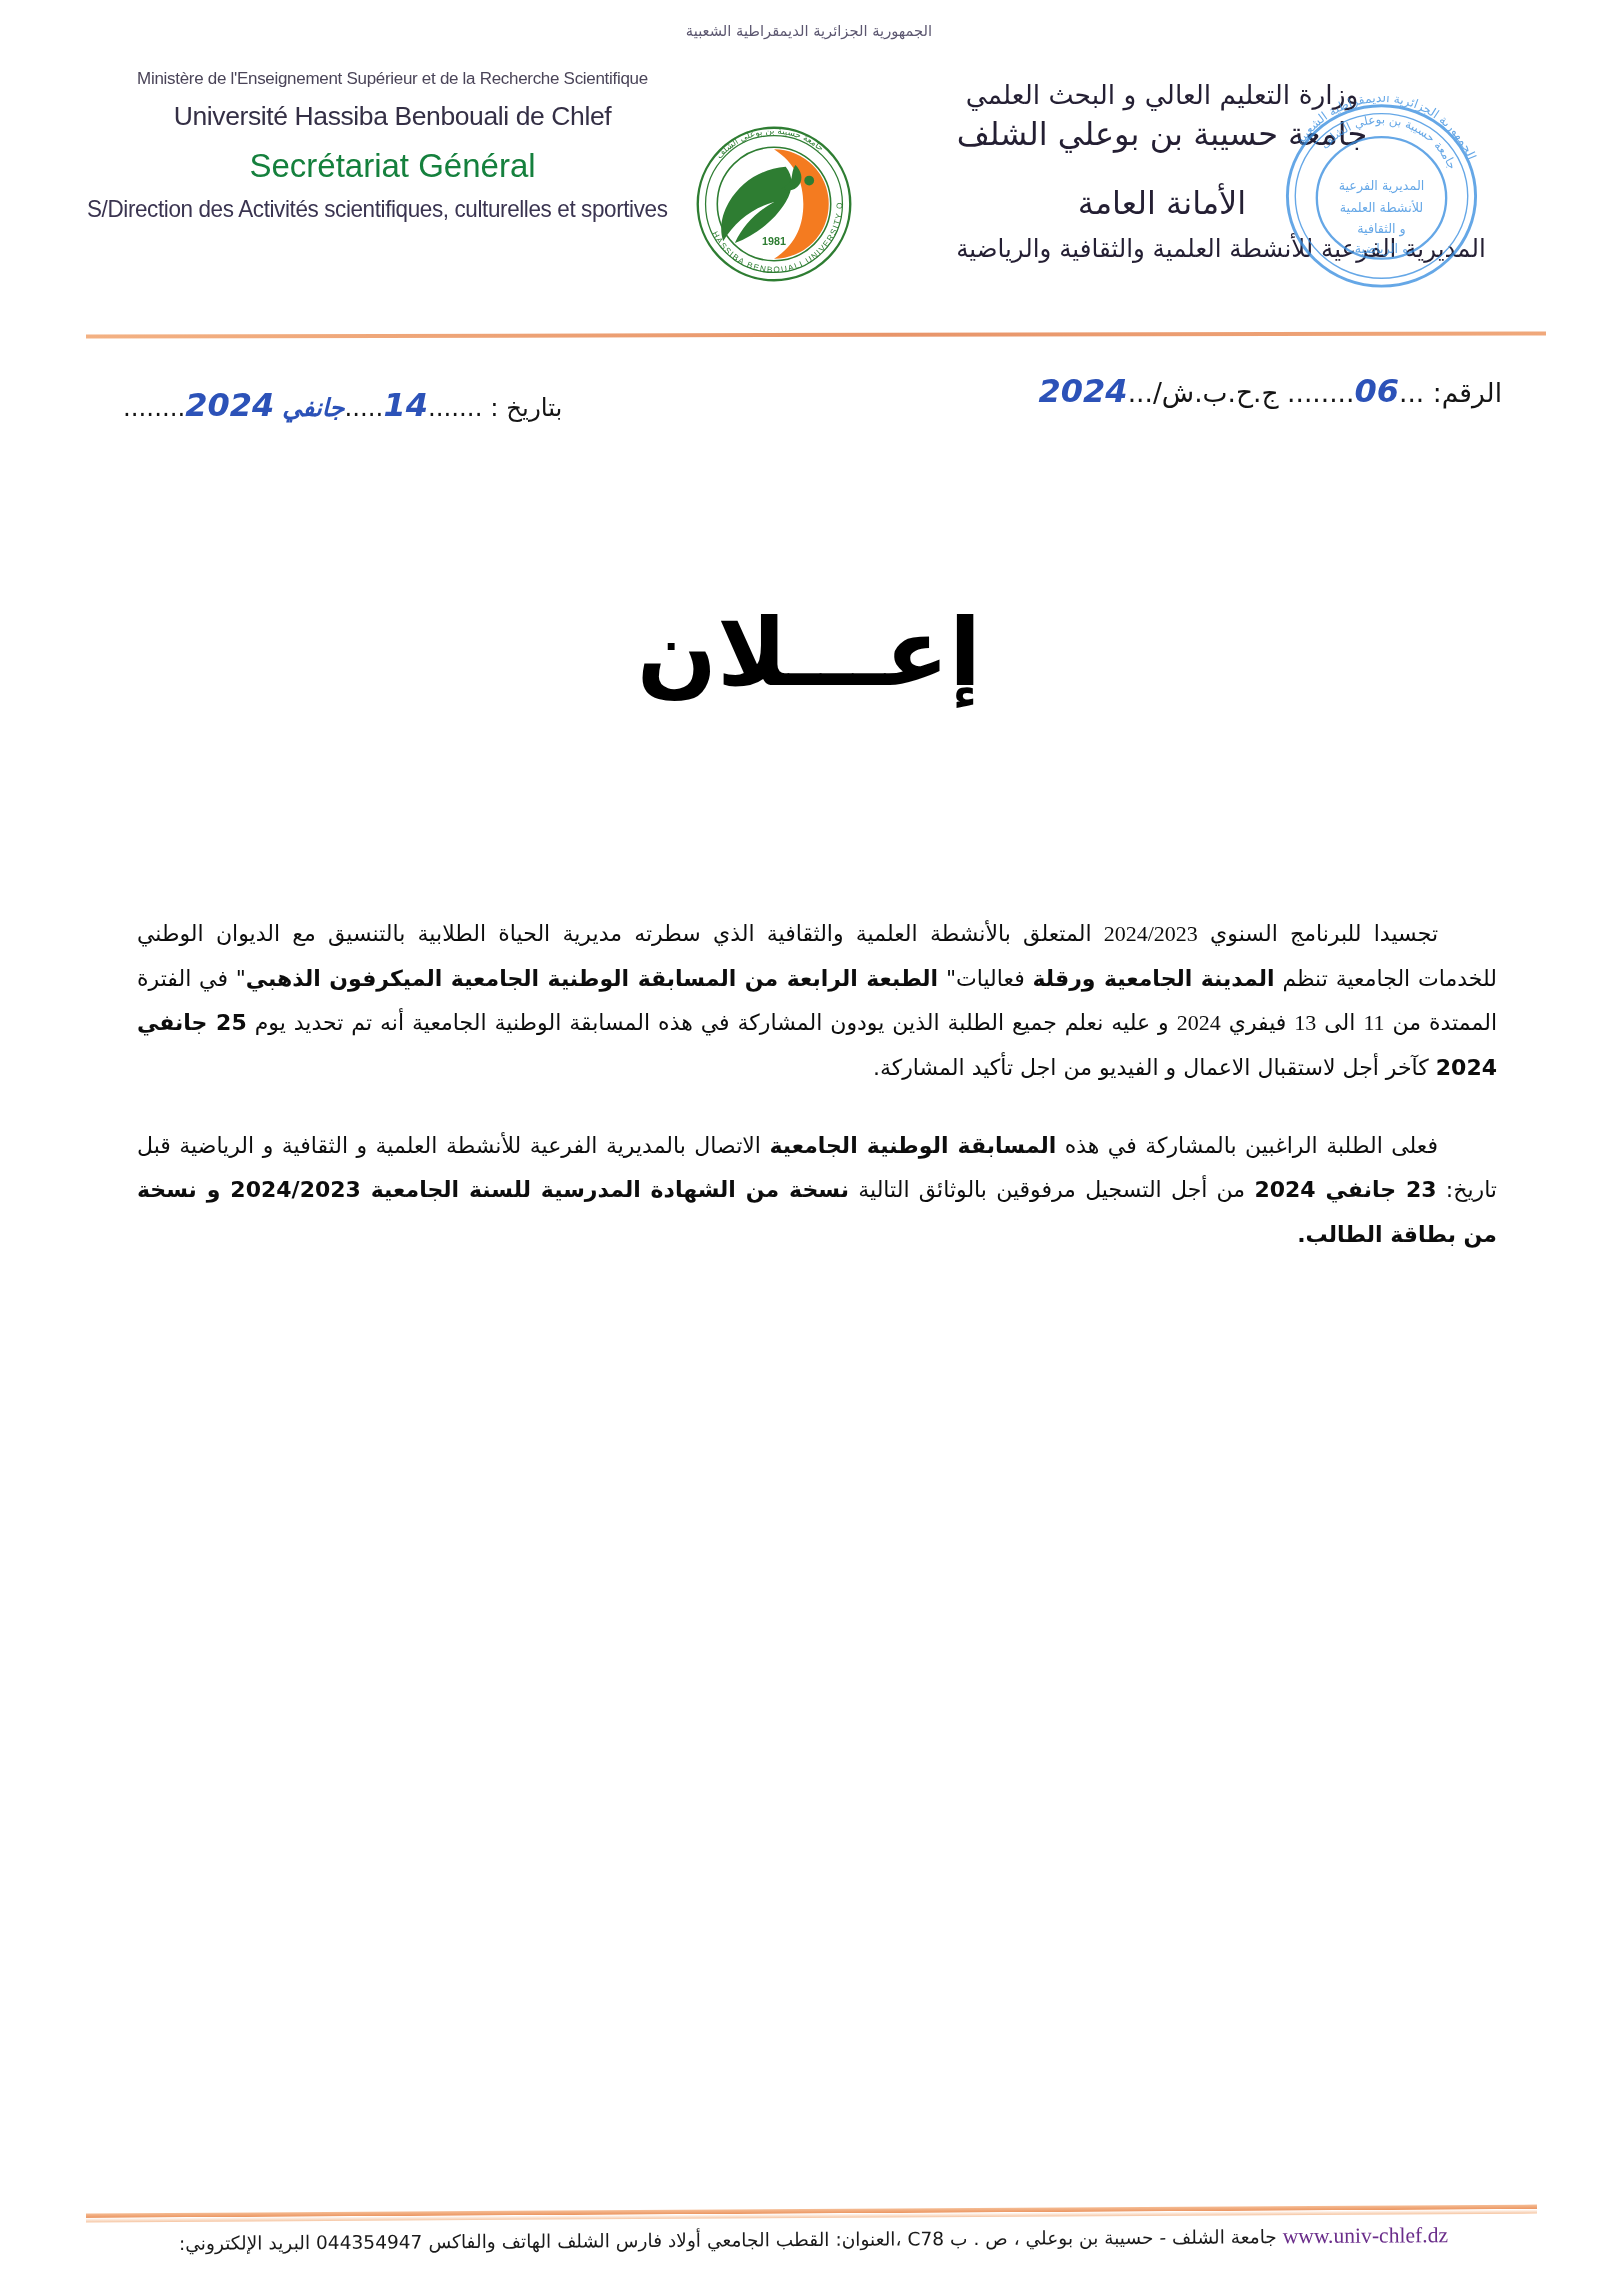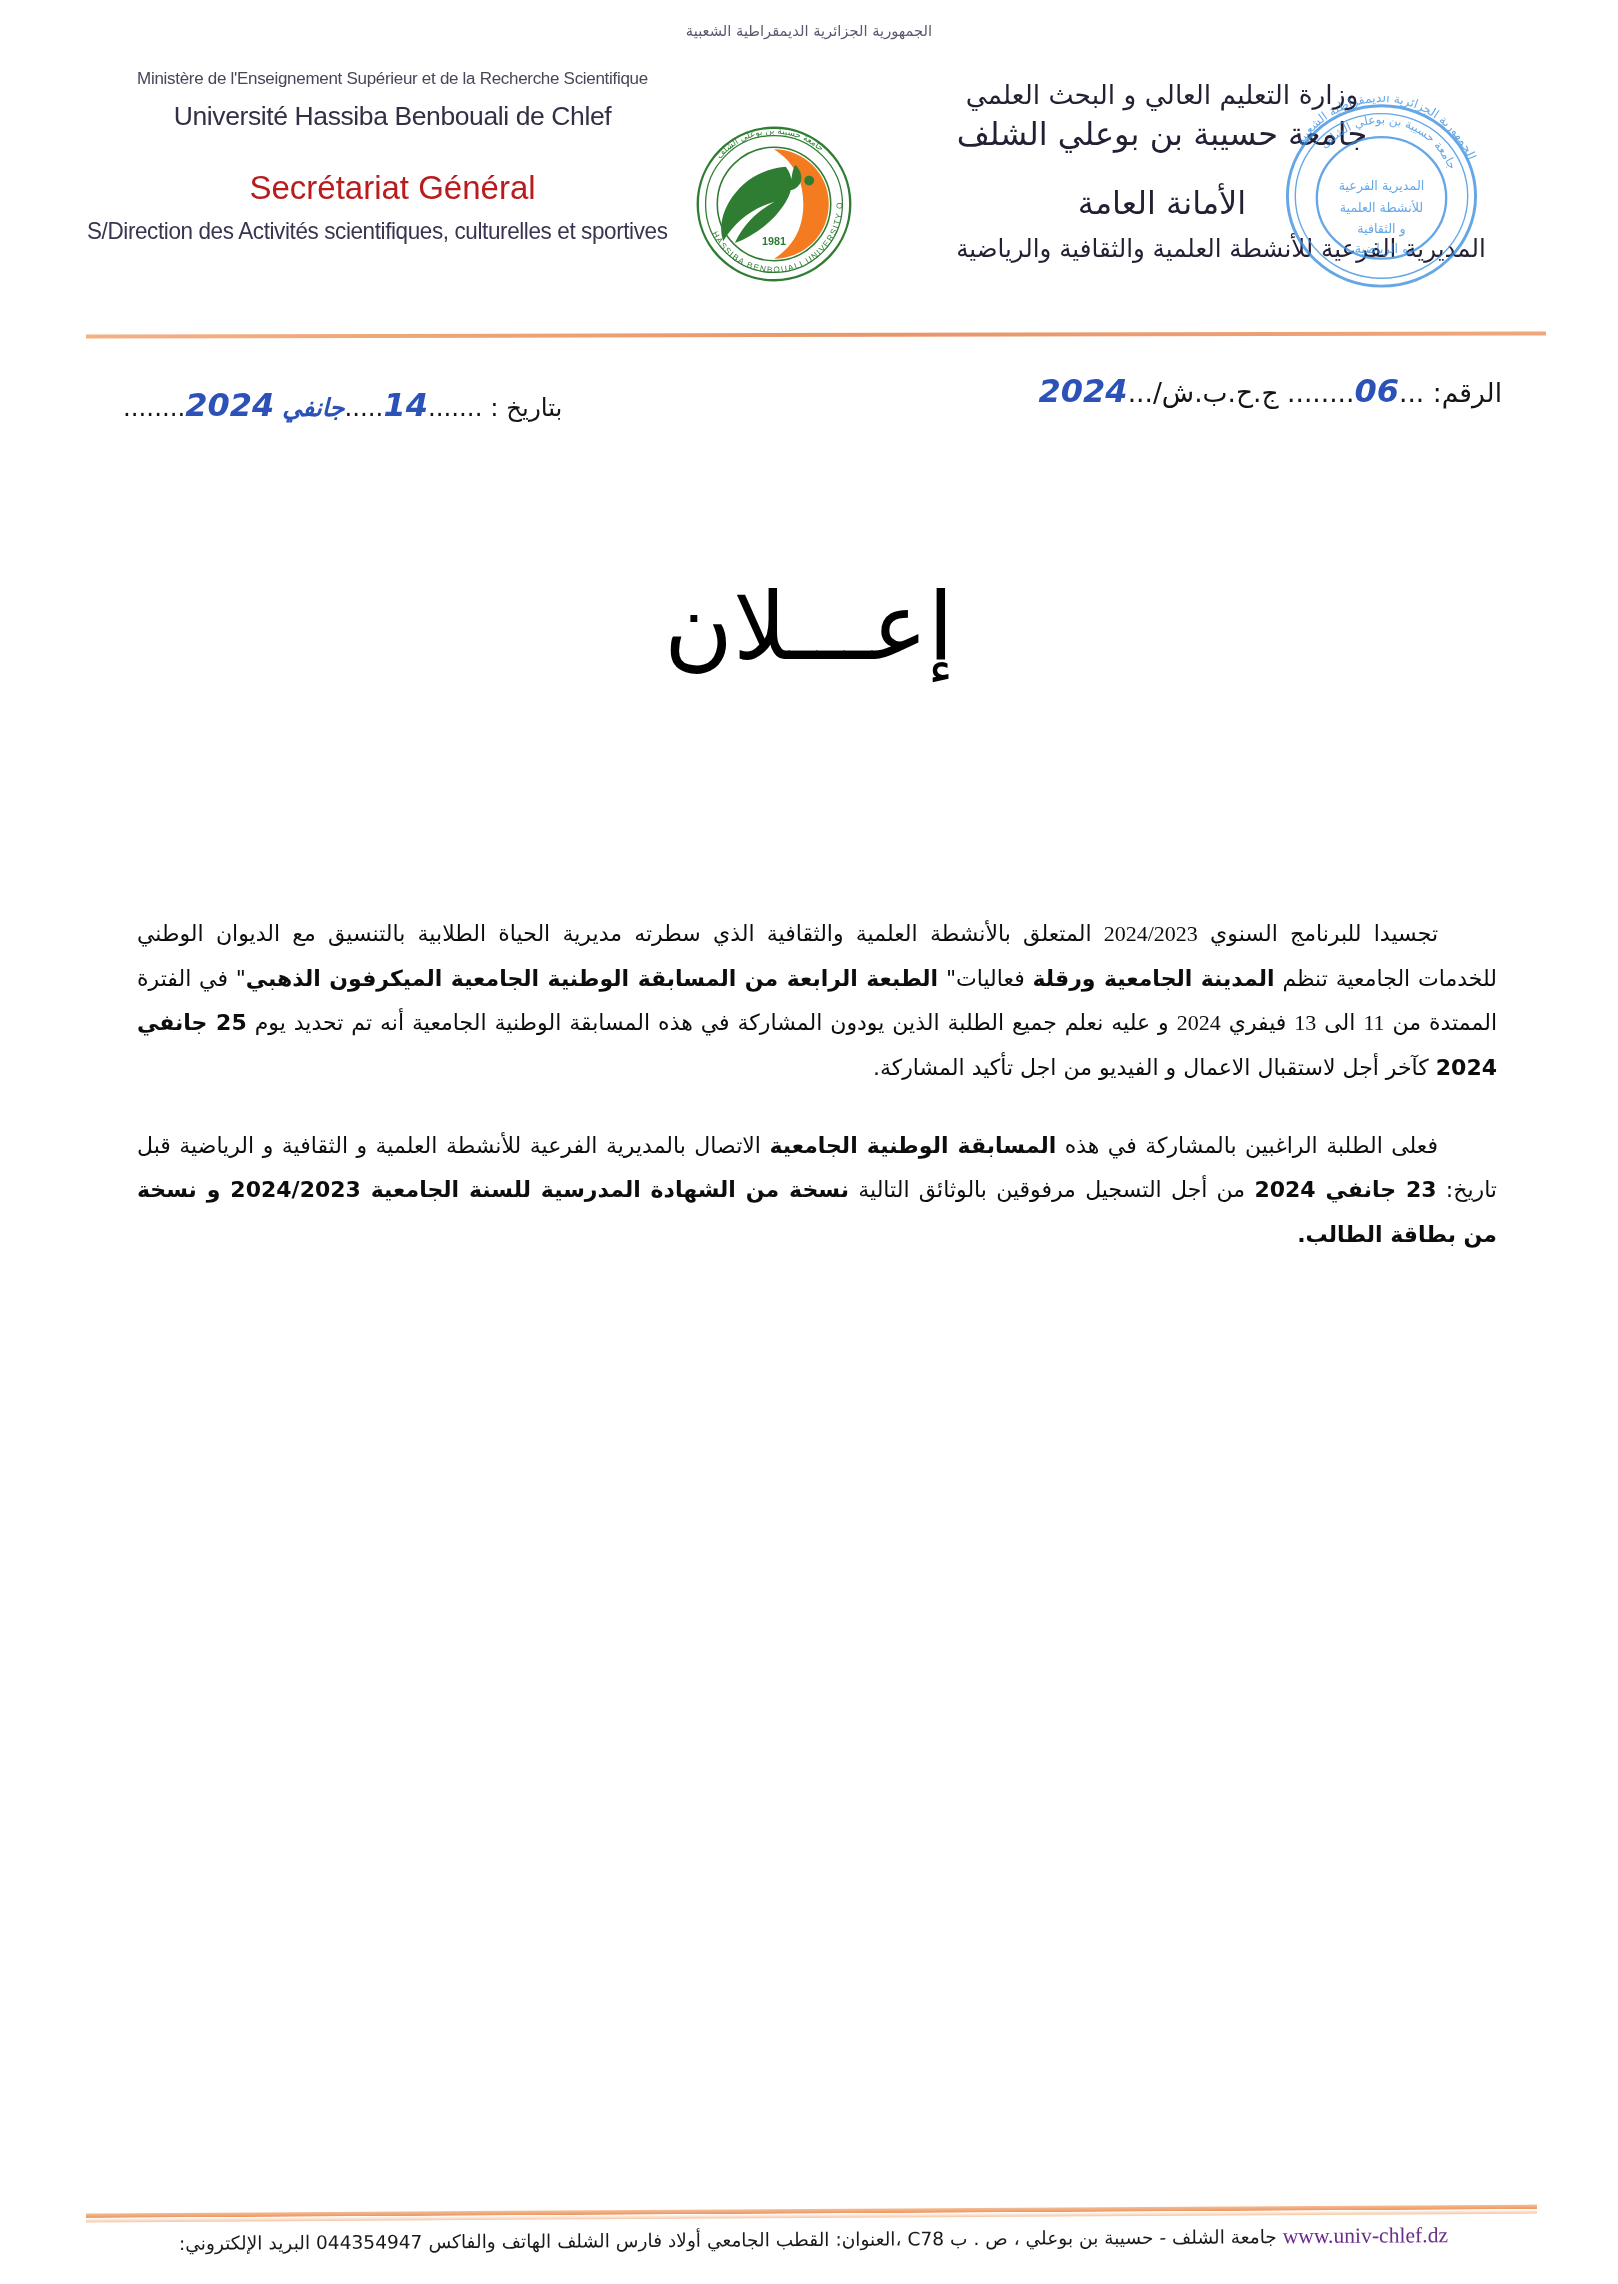--- a/index.html
+++ b/index.html
@@ -45,22 +45,22 @@
     font-family: "Liberation Sans", sans-serif;
     font-size: 26.5px;
     letter-spacing: -0.4px;
     margin-top: 12px;
     color: #342f45;
     white-space: nowrap;
   }
   .hl-line3 {
     font-family: "Liberation Sans", sans-serif;
     font-size: 33px;
-    margin-top: 37px;
-    color: #b91c1c;
+    margin-top: 15px;
+    color: #15803d;
     white-space: nowrap;
   }
   .hl-line4 {
     font-family: "Liberation Sans", sans-serif;
     font-size: 22.5px;
     margin-top: 11.8px;
     margin-left: -31px;
     letter-spacing: -0.4px;
     color: #3a3450;
     white-space: nowrap;
@@ -161,28 +161,28 @@
     font-family: "DejaVu Sans", sans-serif;
     font-style: italic;
     font-weight: bold;
   }
   .ink-lg { font-size: 32px; }
   .dots { letter-spacing: 1px; }
 
   
   .title {
     position: absolute;
-    top: 572px;
+    top: 598px;
     left: 0;
     width: 100%;
     text-align: center;
     direction: rtl;
     font-family: "DejaVu Sans", sans-serif;
     font-size: 94px;
-    font-weight: normal;
+    font-weight: bold;
     color: #000;
     letter-spacing: -2px;
   }
 
   
   .body {
     position: absolute;
     top: 912px;
     left: 125px;
     width: 1372px;

